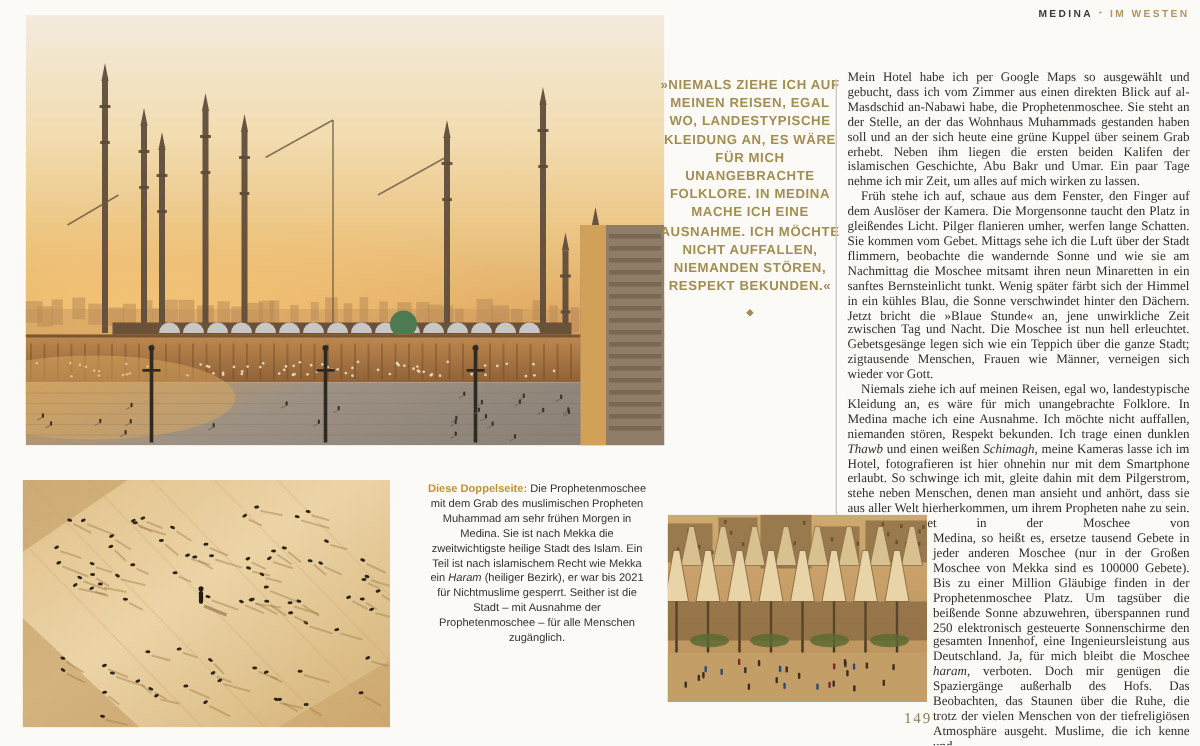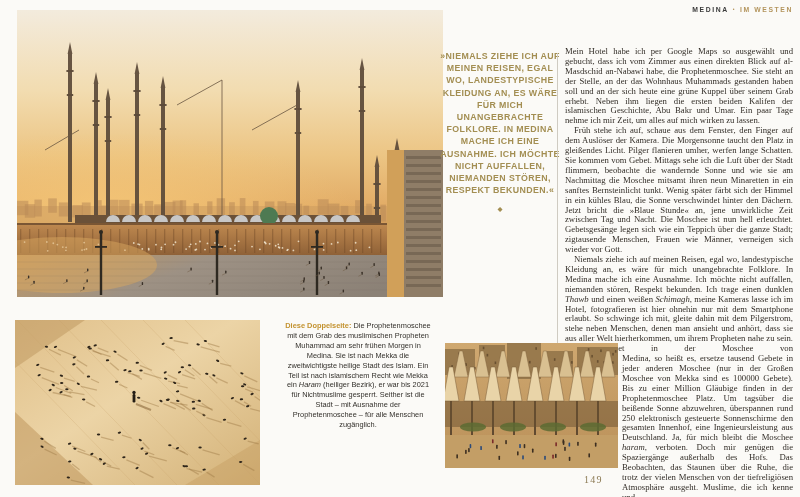--- a/index.html
+++ b/index.html
@@ -31,21 +31,21 @@
   .bodycol .ind{text-indent:9px;}
   .bodycol .seam{text-align-last:justify;}
   .bodycol i{}
   .wrapped{margin-left:57px;text-align:justify;}
   
   .caption{position:absolute;left:284px;top:321px;width:148px;text-align:center;
            font-size:7.4px;line-height:9.9px;color:#33302b;}
   .caption .lead{color:#c3922f;font-weight:bold;}
   .caption i{font-style:italic;}
   
-  .pagenum{position:absolute;left:584px;top:474px;width:56px;text-align:left;
+  .pagenum{position:absolute;left:584px;top:474px;width:56px;text-align:center;
            font-family:"Liberation Serif",serif;font-size:10px;letter-spacing:1.2px;
            color:#8c7b55;}
 </style>
 </head>
 <body>
 
 <div class="page">
 
   <div class="folio">
     <span>MEDINA</span><span class="sep">•</span><span class="sub">IM WESTEN</span>

